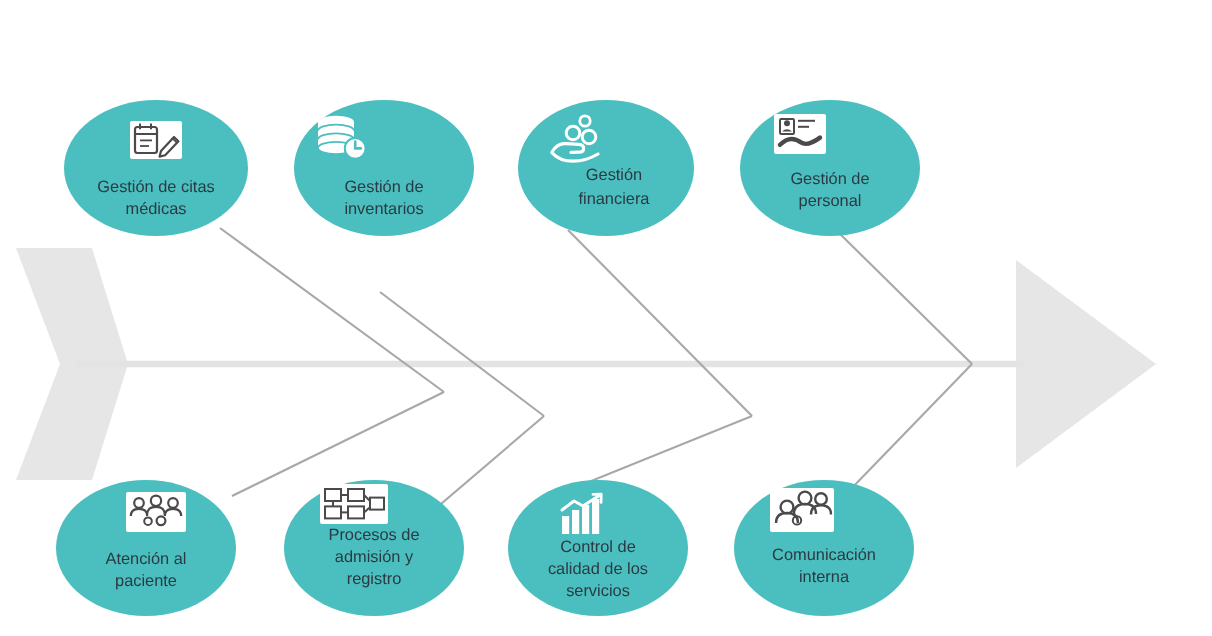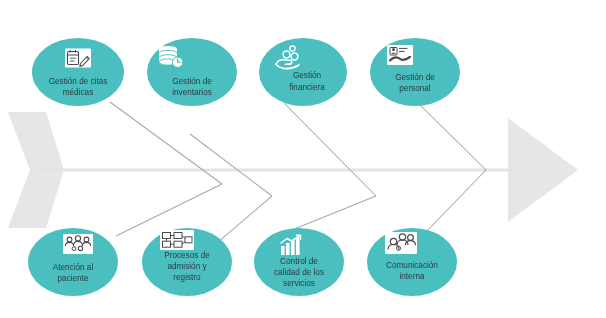--- a/index.html
+++ b/index.html
@@ -8,20 +8,21 @@
     background:#ffffff;
     font-family:"Liberation Sans", sans-serif;
     overflow:hidden;
     position:relative;
   }
   #diagram-root{
     position:absolute;
     inset:0;
     width:606px;
     height:248px;
+    margin-top:12px;
   }
   svg.fishbone{
     position:absolute;
     left:0;top:0;
     width:606px;height:318px;
     display:block;
   }
   .node-label{
     font-family:"Liberation Sans", sans-serif;
     fill:#2b3a42;

